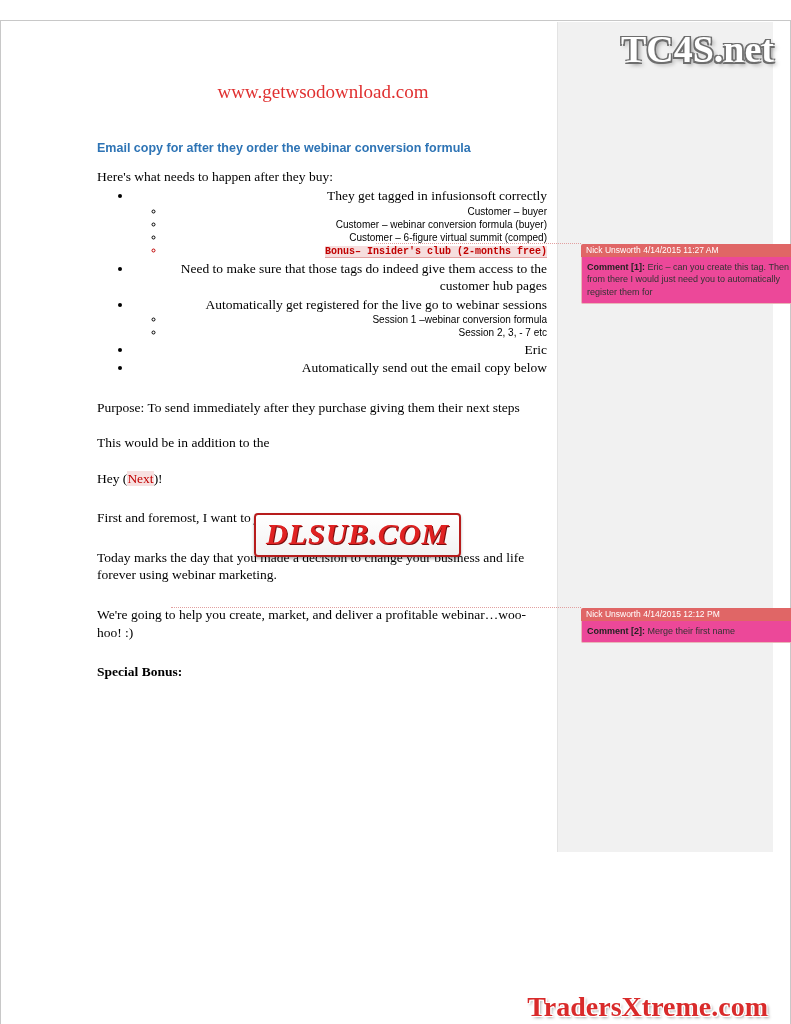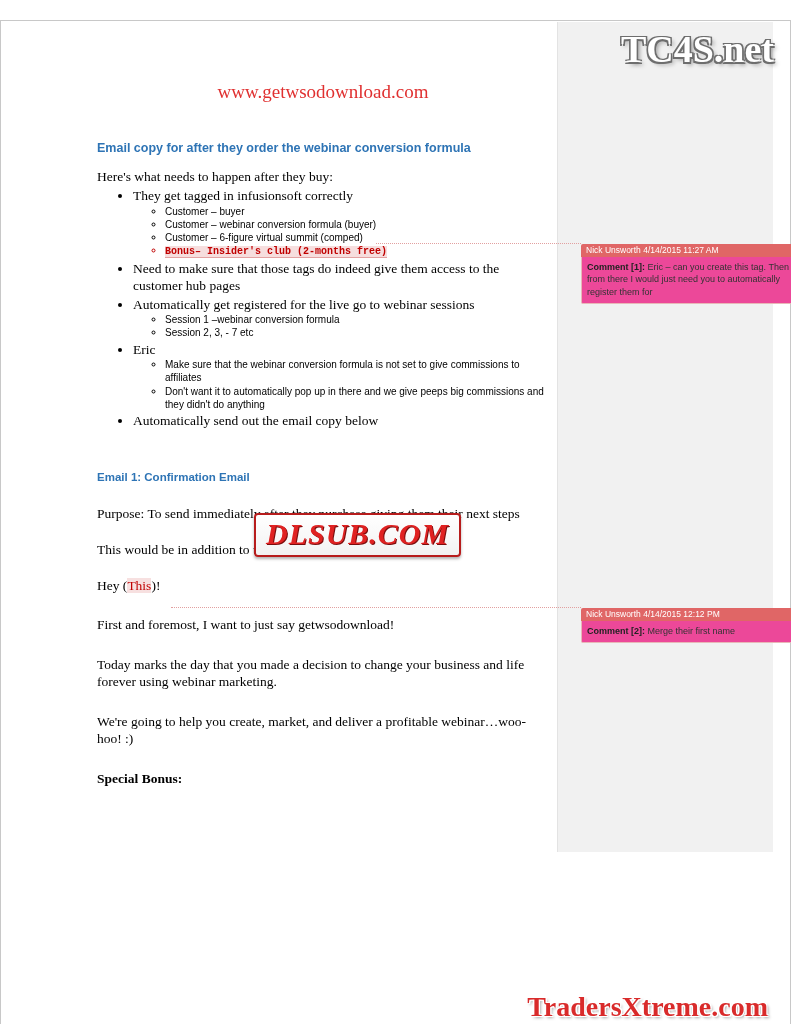--- a/index.html
+++ b/index.html
@@ -115,20 +115,21 @@
   }
   ul.l1 {
     margin: 0;
     padding-left: 36px;
     list-style-type: disc;
   }
   ul.l1 > li {
     font-size: 13.5px;
     line-height: 1.3;
     margin: 0 0 1px 0;
+    text-align: right;
   }
   ul.l2 {
     margin: 0;
     padding-left: 32px;
     list-style-type: circle;
   }
   ul.l2 > li {
     font-family: "Liberation Sans", sans-serif;
     font-size: 10px;
     line-height: 1.32;
@@ -232,36 +233,31 @@
       <li>Need to make sure that those tags do indeed give them access to the customer hub pages</li>
       <li>
         <span>Automatically get registered for the live go to webinar sessions</span>
         <ul class="l2">
           <li>Session 1 –webinar conversion formula</li>
           <li>Session 2, 3, - 7 etc</li>
         </ul>
       </li>
       <li>
         <span>Eric</span>
-        <ul class="l2">
-          <li>Make sure that the webinar conversion formula is not set to give commissions to affiliates</li>
-          <li>Don't want it to automatically pop up in there and we give peeps big commissions and they didn't do anything</li>
-        </ul>
       </li>
       <li>Automatically send out the email copy below</li>
     </ul>
 
-    <h2 class="section">Email 1:  Confirmation Email</h2>
 
     <p class="para">Purpose:  To send immediately after they purchase giving them their next steps</p>
 
     <p class="para tight">This would be in addition to the</p>
 
 
-    <p class="para tight"><span>Hey (</span><span class="name-token">This</span><span>)!</span></p>
+    <p class="para tight"><span>Hey (</span><span class="name-token">Next</span><span>)!</span></p>
 
     <p class="para"> First and foremost, I want to just say getwsodownload!</p>
     <p class="para">Today marks the day that you made a decision to change your business and life forever using webinar marketing.</p>
     <p class="para">We're going to help you create, market, and deliver a profitable webinar…woo-hoo! :)</p>
     <p class="para bold">Special Bonus:</p>
   </div>
 
   <div class="watermark-dlsub">DLSUB.COM</div>
 
   <div class="anchor-line" style="left:375px; top:222px; width:205px;"></div>

